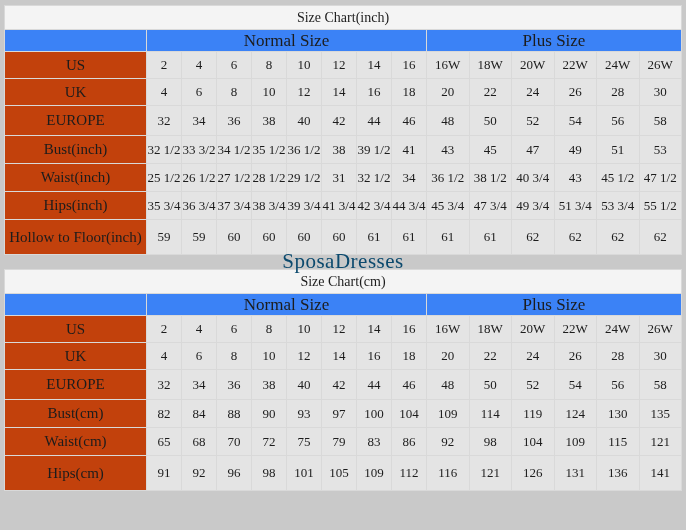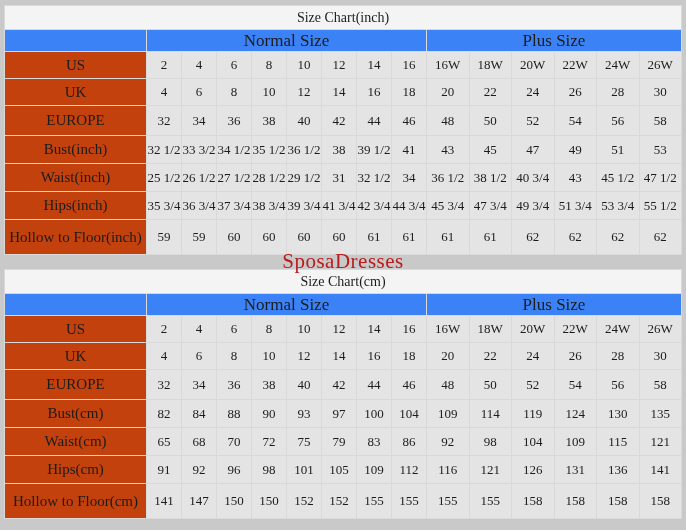--- a/index.html
+++ b/index.html
@@ -43,21 +43,21 @@
   .size-table tbody tr:nth-child(n+4) { height: 28px; margin-top: 16px; }
   .size-table tbody tr:last-child { height: 35px; }
   .watermark {
     position: absolute;
     left: 0;
     top: 249px;
     width: 100%;
     text-align: center;
     font-size: 21px;
     letter-spacing: 0.5px;
-    color: #b91c1c;
+    color: #0c4a6e;
     pointer-events: none;
     z-index: 2;
   }
 </style>
 </head>
 <body>
 
 <div class="screen">
   <div class="tables-host">
   <table class="size-table">
@@ -529,48 +529,17 @@
 
   <td class="value-cell">126</td>
 
   <td class="value-cell">131</td>
 
   <td class="value-cell">136</td>
 
   <td class="value-cell">141</td>
 </tr>
 
-  <tr>
-    <th class="row-label">Hollow to Floor(cm)</th>
-
-  <td class="value-cell">141</td>
-
-  <td class="value-cell">147</td>
-
-  <td class="value-cell">150</td>
-
-  <td class="value-cell">150</td>
-
-  <td class="value-cell">152</td>
-
-  <td class="value-cell">152</td>
-
-  <td class="value-cell">155</td>
-
-  <td class="value-cell">155</td>
-
-  <td class="value-cell">155</td>
-
-  <td class="value-cell">155</td>
-
-  <td class="value-cell">158</td>
-
-  <td class="value-cell">158</td>
-
-  <td class="value-cell">158</td>
-
-  <td class="value-cell">158</td>
-</tr>
 </tbody>
   </table>
 </div>
   <div class="watermark">SposaDresses</div>
 </div>
 
 </body></html>

